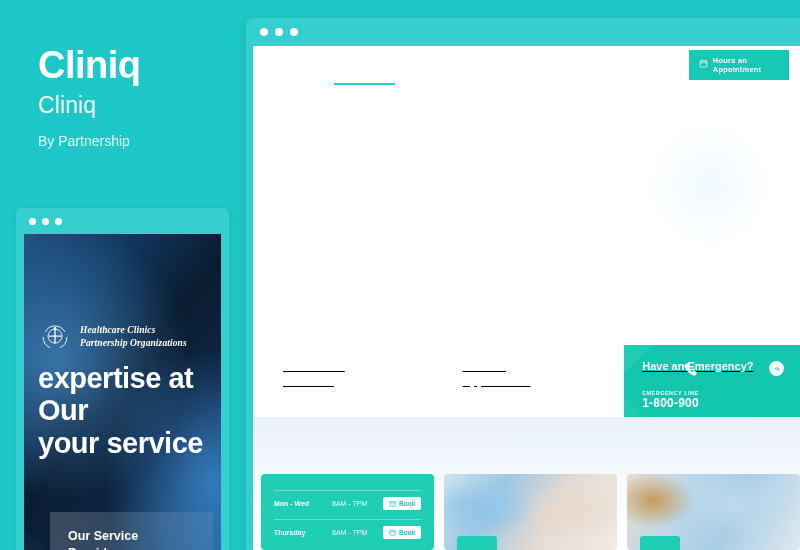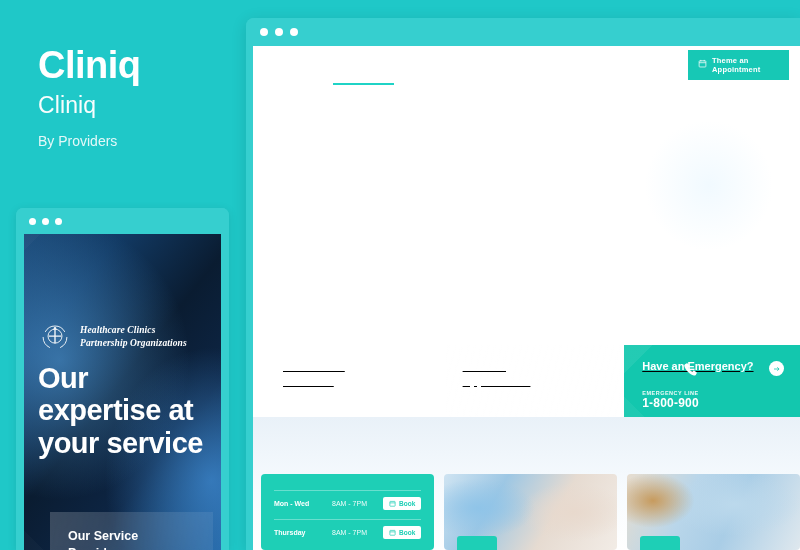--- a/index.html
+++ b/index.html
@@ -233,21 +233,21 @@
   .emblem-svg { display: block; }
 </style>
 </head>
 <body>
 
 <div class="stage">
 
   <div class="promo">
     <div class="promo-title">Cliniq</div>
     <div class="promo-sub">Cliniq</div>
-    <div class="promo-by">By Providers</div>
+    <div class="promo-by">By Partnership</div>
   </div>
 
   <div class="mobile">
     <div class="chrome-bar">
       <span class="dot"></span>
       <span class="dot"></span>
       <span class="dot"></span>
     </div>
     <div class="mobile-screen">
       <div class="tri-overlay"></div>
@@ -265,22 +265,22 @@
               <circle cx="20" cy="9.6" r="1.5"></circle>
             </g>
           </svg>
         </span>
         <div class="mob-badge-txt">
           <div>Healthcare Clinics</div>
           <div>Partnership Organizations</div>
         </div>
       </div>
       <div class="mob-head">
+        <div>expertise at</div>
         <div>Our</div>
-        <div>expertise at</div>
         <div>your service</div>
       </div>
       <div class="mob-card">
         <div class="mob-card-title">
           <div>Our Service</div>
           <div>Providers</div>
         </div>
       </div>
     </div>
   </div>
@@ -334,21 +334,21 @@
             </span>
             <div class="appt-btn">
               <span>
                 <svg viewBox="0 0 16 16" width="9" height="9">
                   <rect x="2" y="3.2" width="12" height="11" rx="1.3" fill="none" stroke="#ffffff" stroke-width="1.3"></rect>
                   <line x1="2" y1="6.6" x2="14" y2="6.6" stroke="#ffffff" stroke-width="1.3"></line>
                   <line x1="5" y1="1.6" x2="5" y2="4.4" stroke="#ffffff" stroke-width="1.3"></line>
                   <line x1="11" y1="1.6" x2="11" y2="4.4" stroke="#ffffff" stroke-width="1.3"></line>
                 </svg>
               </span>
-              <span>Theme an Appointment</span>
+              <span>Hours an Appointment</span>
             </div>
           </div>
         </div>
 
         <div class="dropdown">
           <div class="dd-item">HOME 01</div>
           <div class="dd-item">HOME 02</div>
           <div class="dd-item">HOME 03</div>
           <div class="dd-item">HOME 04</div>
         </div>

